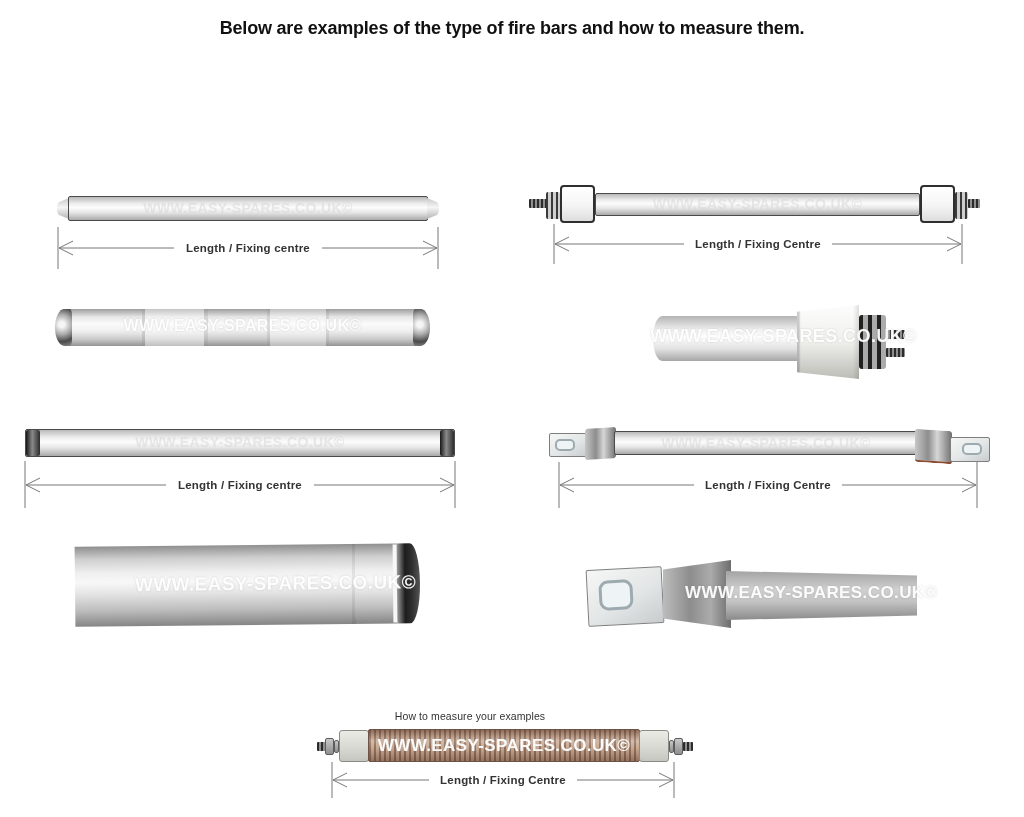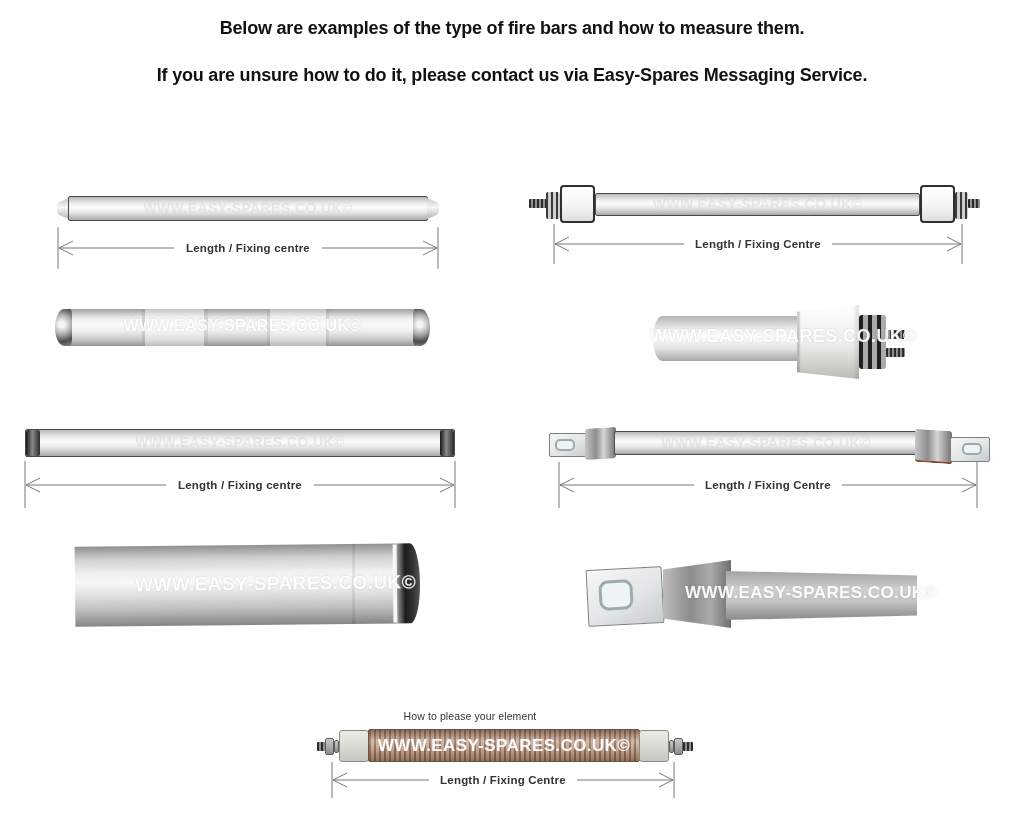--- a/index.html
+++ b/index.html
@@ -132,21 +132,20 @@
   .dim{position:absolute;overflow:visible;}
   .dim line,.dim polyline{stroke:#777;stroke-width:1;fill:none;}
   .dim text{font:bold 11.5px "Liberation Sans",sans-serif;fill:#333;text-anchor:middle;letter-spacing:.2px;}
 </style>
 </head>
 <body>
 
 <div class="canvas">
 
   <div class="hline" style="top:18px">Below are examples of the type of fire bars and how to measure them.</div>
-  <div class="hline" style="top:65px">If you are unsure how to do it, please contact us via Easy-Spares Messaging Service.</div>
 
   <div>
     <div class="chamfer left" style="left:57px;top:198px;width:12px;height:21px"></div>
     <div class="rod" style="left:68px;top:196px;width:360px;height:25px"></div>
     <div class="chamfer right" style="left:427px;top:198px;width:12px;height:21px"></div>
     <div class="wm wm-ghost" style="left:68px;top:200px;width:360px;font-size:14px">WWW.EASY-SPARES.CO.UK©</div>
   </div>
   <svg class="dim" style="left:57px;top:227px" width="382" height="42" viewBox="0 0 382 42">
     <line x1="1" y1="0" x2="1" y2="42"></line>
       <line x1="381" y1="0" x2="381" y2="42"></line>
@@ -237,21 +236,21 @@
   </div>
 
   <div style="position:absolute;left:585px;top:555px;width:332px;height:75px">
     <div class="tab" style="left:2px;top:13px;width:76px;height:57px;transform:rotate(-3deg)"></div>
     <div class="hole" style="left:14px;top:25px;width:34px;height:30px;border-width:3px;border-radius:9px;transform:rotate(-3deg)"></div>
     <div class="ferrule-h" style="left:78px;top:5px;width:68px;height:68px"></div>
     <div class="tube-h" style="left:141px;top:16px;width:191px;height:49px"></div>
     <div class="wm" style="left:100px;top:28px;width:230px;font-size:17px">WWW.EASY-SPARES.CO.UK©</div>
   </div>
 
-  <div class="caption" style="left:370px;top:710px;width:200px">How to please your element</div>
+  <div class="caption" style="left:370px;top:710px;width:200px">How to measure your examples</div>
   <div style="position:absolute;left:317px;top:728px;width:378px;height:36px">
     <div class="threads" style="left:0;top:14px;width:10px;height:9px"></div>
     <div class="nut-i" style="left:8px;top:10px;width:9px;height:17px"></div>
     <div class="nut-i" style="left:17px;top:12px;width:5px;height:13px"></div>
     <div class="cap-i" style="left:22px;top:2px;width:30px;height:32px"></div>
     <div class="coil" style="left:51px;top:1px;width:272px;height:33px"></div>
     <div class="cap-i" style="left:322px;top:2px;width:30px;height:32px"></div>
     <div class="nut-i" style="left:352px;top:12px;width:5px;height:13px"></div>
     <div class="nut-i" style="left:357px;top:10px;width:9px;height:17px"></div>
     <div class="threads" style="left:366px;top:14px;width:10px;height:9px"></div>

